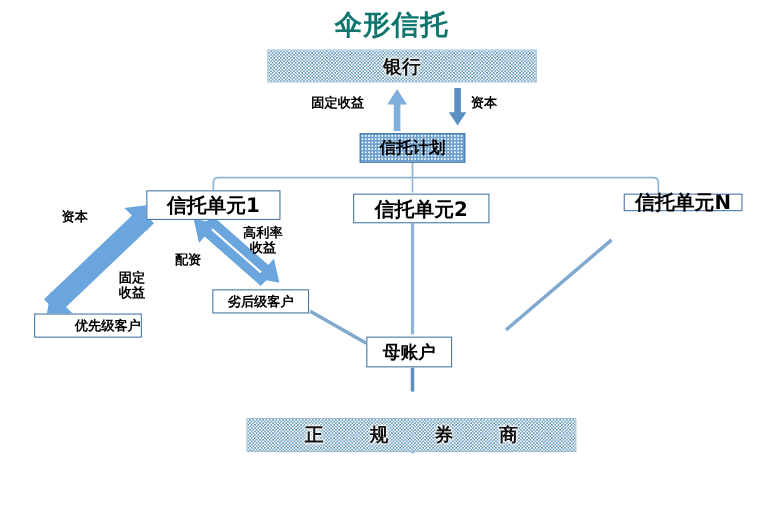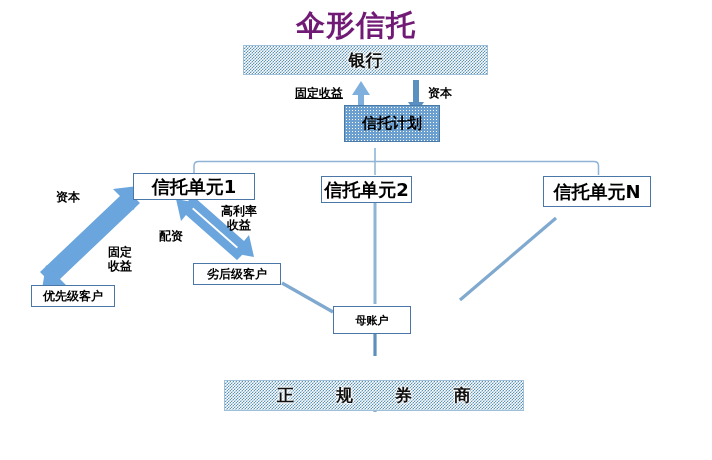--- a/index.html
+++ b/index.html
@@ -12,23 +12,23 @@
     width:712px;height:460px;
     background:#ffffff;
     overflow:hidden;
   }
 
   
   .title{
     position:absolute;
     left:0;right:0;top:6px;
     text-align:center;
-    font-size:29px;
+    font-size:25px;
     font-weight:bold;
-    color:#701a75;
+    color:#0f766e;
     letter-spacing:1px;
   }
 
   
   .bar{
     position:absolute;
     border:1px solid #9fc0d8;
     box-sizing:border-box;
     display:flex;align-items:center;justify-content:center;
     background-color:#ffffff;
@@ -63,21 +63,21 @@
   
   .wbox{
     position:absolute;
     background:#ffffff;
     border:1px solid #4a77a8;
     box-sizing:border-box;
     display:flex;align-items:center;justify-content:center;
     color:#000000;font-weight:bold;
   }
   .wbox.big{font-size:18px;}
-  .wbox.mid{font-size:11px;}
+  .wbox.mid{font-size:16px;}
   .wbox.sml{font-size:12px;}
 
   
   .flabel{
     position:absolute;
     font-size:12px;font-weight:bold;color:#000000;
     line-height:1.18;
     white-space:pre-line;
     text-align:center;
   }
@@ -131,48 +131,48 @@
 
     <line x1="375" y1="334" x2="375" y2="356" stroke="#5f8fbb" stroke-width="3.2"></line>
 
     <line x1="375" y1="387" x2="375" y2="412" stroke="#7fa9cf" stroke-width="3.2"></line>
   </svg>
 
   <div class="bar" style="left:243px;top:45px;width:245px;height:30px;">
     <span class="lbl">银行</span>
   </div>
 
-  <div class="dotbox" style="left:327px;top:105px;width:96px;height:37px;margin-left:17px;">
+  <div class="dotbox" style="left:327px;top:121px;width:96px;height:27px;">
     <span class="lbl">信托计划</span>
   </div>
 
-  <div class="flabel" style="left:283px;top:86px;width:72px;text-align:center;text-decoration:underline;">固定收益</div>
+  <div class="flabel" style="left:283px;top:86px;width:72px;text-align:left;">固定收益</div>
   <div class="flabel" style="left:428px;top:86px;width:50px;text-align:left;">资本</div>
 
   <div class="wbox big" style="left:133px;top:173px;width:122px;height:27px;">
     <span>信托单元1</span>
   </div>
 
-  <div class="wbox big" style="left:321px;top:176px;width:91px;height:27px;">
+  <div class="wbox big" style="left:321px;top:176px;width:124px;height:27px;">
     <span>信托单元2</span>
   </div>
 
-  <div class="wbox big" style="left:543px;top:176px;width:108px;height:31px;">
+  <div class="wbox big" style="left:567px;top:176px;width:108px;height:16px;">
     <span>信托单元N</span>
   </div>
 
   <div class="flabel" style="left:44px;top:190px;width:48px;">资本</div>
   <div class="flabel" style="left:97px;top:245px;width:46px;">固定
 收益</div>
 
   <div class="flabel" style="left:150px;top:229px;width:42px;">配资</div>
   <div class="flabel" style="left:213px;top:204px;width:52px;text-align:center;">高利率
 收益</div>
 
-  <div class="wbox sml" style="left:31px;top:285px;width:84px;height:22px;">
+  <div class="wbox sml" style="left:31px;top:285px;width:98px;height:22px;justify-content:flex-end;">
     <span>优先级客户</span>
   </div>
 
   <div class="wbox sml" style="left:193px;top:263px;width:88px;height:22px;">
     <span>劣后级客户</span>
   </div>
 
   <div class="wbox mid" style="left:333px;top:306px;width:78px;height:28px;">
     <span>母账户</span>
   </div>

